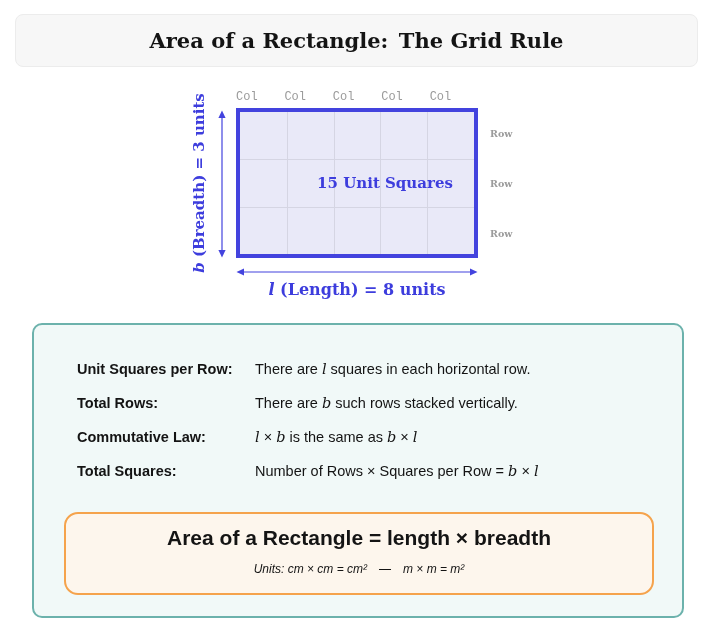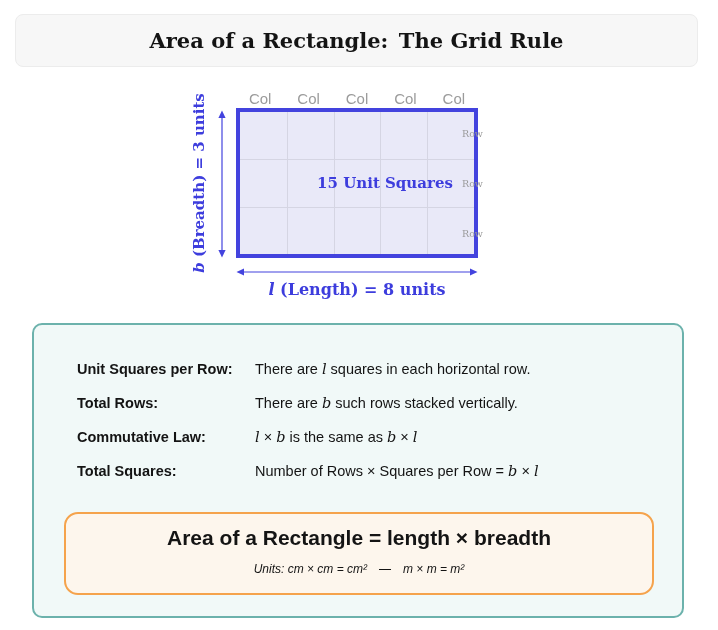--- a/index.html
+++ b/index.html
@@ -8,31 +8,31 @@
        --blue:#4343de; --blue-text:#3d3ddd; --rect-fill:#e9e9f8; --grid-line:#d5d5e3;
        --gray-label:#9b9b9b; --teal-border:#6cb2ac; --teal-fill:#f1f9f8;
        --orange-border:#f5a34c; --orange-fill:#fdf6ed; --title-bg:#f7f7f7;
        --title-border:#ececec; --ink:#141414;}
   .title-box{position:absolute;left:15px;top:14px;width:683px;height:53px;box-sizing:border-box;
              background:var(--title-bg);border:1px solid var(--title-border);border-radius:8px;
              display:flex;align-items:center;justify-content:center;font-weight:bold;}
   .title-text{font-family:"DejaVu Serif",serif;font-size:21px;color:var(--ink);}
   .diagram{position:absolute;left:0;top:0;width:718px;height:315px;}
   .col-labels{position:absolute;left:236px;top:90px;width:242px;display:flex;}
-  .col-label{flex:1;text-align:center;font-family:Liberation Sans, sans-serif;font-size:15px;color:var(--gray-label);}
+  .col-label{flex:1;text-align:left;font-family:Liberation Mono, monospace;font-size:12px;color:var(--gray-label);}
   .grid-rect{position:absolute;left:236px;top:108px;width:242px;height:150px;box-sizing:border-box;
              border:4px solid var(--blue);background:var(--rect-fill);
              display:grid;grid-template-columns:repeat(5,1fr);grid-template-rows:repeat(3,1fr);}
   .grid-cell{box-sizing:border-box;}
   .grid-cell.bl{border-left:1px solid var(--grid-line);}
   .grid-cell.bt{border-top:1px solid var(--grid-line);}
   .center-label{position:absolute;left:236px;top:108px;width:242px;height:150px;
                 display:flex;align-items:center;justify-content:center;
                 font-family:"DejaVu Serif",serif;font-weight:bold;font-size:15px;color:var(--blue-text);padding-left:28px;}
-  .row-labels{position:absolute;left:462px;top:108px;width:40px;height:150px;display:flex;flex-direction:column;}
+  .row-labels{position:absolute;left:490px;top:108px;width:40px;height:150px;display:flex;flex-direction:column;font-weight:bold;}
   .row-label{flex:1;display:flex;align-items:center;font-family:"DejaVu Serif",serif;font-size:9.5px;color:var(--gray-label);}
   .v-arrow{position:absolute;left:215px;top:110px;}
   .h-arrow{position:absolute;left:236px;top:265px;}
   .arrow-line{stroke:var(--blue);stroke-width:1.2;}
   .arrow-head{fill:var(--blue);}
   .breadth-label{position:absolute;left:105px;top:173px;width:190px;height:20px;text-align:center;
                  transform:rotate(-90deg);font-family:"DejaVu Serif",serif;font-weight:bold;
                  font-size:15px;color:var(--blue-text);white-space:nowrap;}
   .length-label{position:absolute;left:236px;top:280px;width:242px;text-align:center;
                 font-family:"DejaVu Serif",serif;font-weight:bold;font-size:16px;color:var(--blue-text);white-space:nowrap;}

